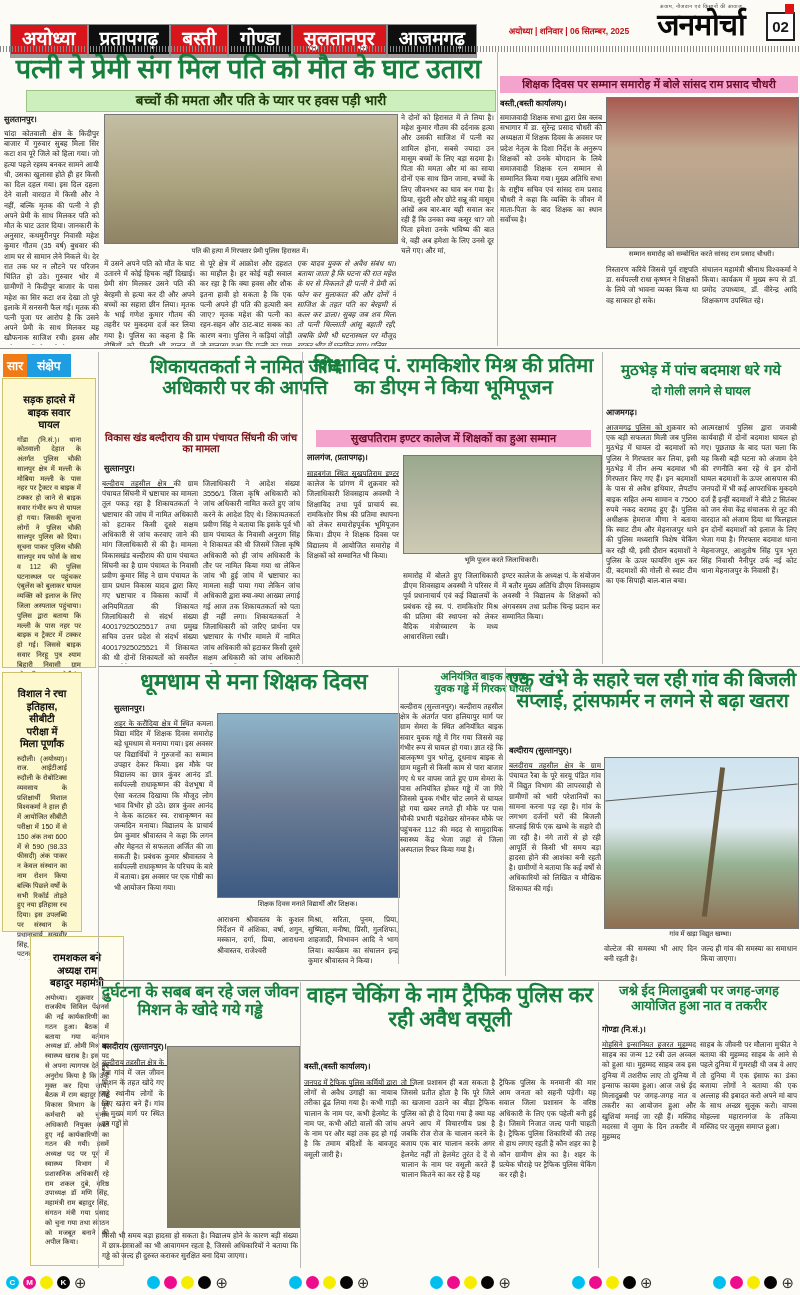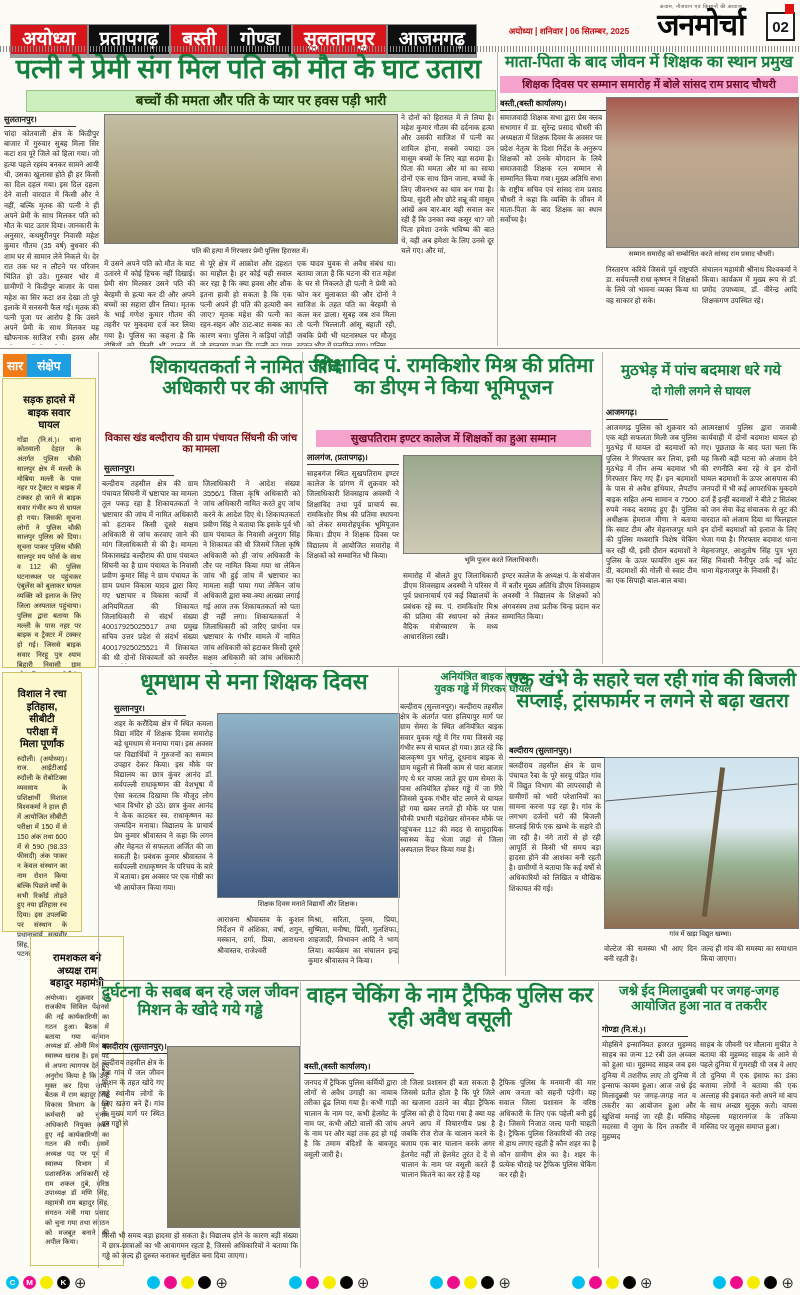--- a/index.html
+++ b/index.html
@@ -18,21 +18,21 @@
   .pagebox{position:absolute;left:766px;top:12px;width:25px;height:25px;border:2px solid #222;
         background:#fff;font-size:15px;font-weight:bold;text-align:center;line-height:25px;}
   .flag{position:absolute;top:-10px;right:-1px;width:9px;height:10px;background:#e01212;}
   .tickstrip{position:absolute;left:0;top:46px;width:800px;height:6px;
         background:repeating-linear-gradient(90deg,#8a8a8a 0 1px,transparent 1px 3px);}
   
   .hl{position:absolute;font-weight:900;color:#15803d;text-align:center;line-height:1.12;}
   .nowrap{white-space:nowrap;overflow:hidden;}
   .col{position:absolute;font-size:7.2px;line-height:1.42;text-align:justify;color:#1b1b1b;overflow:hidden;}
   .byline{position:absolute;font-size:8px;font-weight:bold;border-bottom:1px solid #333;
-        padding-bottom:2px;white-space:nowrap;overflow:hidden;}
+        padding-bottom:14px;white-space:nowrap;overflow:hidden;}
   .cap{position:absolute;font-size:6.8px;text-align:center;color:#222;overflow:hidden;white-space:nowrap;}
   .photo{position:absolute;border:1px solid #777;overflow:hidden;}
   .hrule{position:absolute;height:1px;background:#8f8f8f;}
   .vr{position:absolute;width:1px;background:#b8b8b8;}
   .greenbar{position:absolute;background:#cdeebd;border:1px solid #9cc487;color:#1c3a02;
         font-weight:800;text-align:center;overflow:hidden;white-space:nowrap;}
   .pinkbar{position:absolute;background:#f3a3cc;color:#6d0b24;font-weight:800;text-align:center;
         overflow:hidden;white-space:nowrap;}
   .maroon{color:#7c1216;}
   
@@ -86,24 +86,23 @@
   <div class="tickstrip"></div>
 
   <div class="hl nowrap" style="left:0;top:54px;width:497px;font-size:27px;">पत्नी ने प्रेमी संग मिल पति को मौत के घाट उतारा</div>
   <div class="greenbar" style="left:26px;top:90px;width:468px;height:20px;font-size:13.5px;line-height:20px;">बच्चों की ममता और पति के प्यार पर हवस पड़ी भारी</div>
   <div class="byline" style="left:4px;top:113px;width:72px;">सुलतानपुर।</div>
   <div class="photo ph-police" style="left:104px;top:114px;width:292px;height:128px;"></div>
   <div class="cap" style="left:104px;top:246px;width:292px;">पति की हत्या में गिरफ्तार प्रेमी पुलिस हिरासत में।</div>
   <div class="col" style="left:4px;top:129px;width:95px;height:216px;">चांदा कोतवाली क्षेत्र के किदीपुर बाजार में गुरुवार सुबह मिला सिर कटा शव पूरे जिले को हिला गया। जो हत्या पहले रहस्य बनकर सामने आयी थी, उसका खुलासा होते ही हर किसी का दिल दहल गया। इस दिल दहला देने वाली वारदात में किसी और ने नहीं, बल्कि मृतक की पत्नी ने ही अपने प्रेमी के साथ मिलकर पति को मौत के घाट उतार दिया। जानकारी के अनुसार, कथमुरीनपुर निवासी महेश कुमार गौतम (35 वर्ष) बुधवार की शाम घर से सामान लेने निकले थे। देर रात तक घर न लौटने पर परिजन चिंतित हो उठे। गुरुवार भोर में ग्रामीणों ने किदीपुर बाजार के पास महेश का सिर कटा शव देखा तो पूरे इलाके में सनसनी फैल गई। मृतक की पत्नी पूजा पर आरोप है कि उसने अपने प्रेमी के साथ मिलकर यह खौफनाक साजिश रची। हवस और अवैध संबंधों की अंधी दौड़</div>
   <div class="col" style="left:104px;top:259px;width:91px;height:87px;">में उसने अपने पति को मौत के घाट उतारने में कोई हिचक नहीं दिखाई। प्रेमी संग मिलकर उसने पति की बेरहमी से हत्या कर दी और अपने बच्चों का सहारा छीन लिया। मृतक के भाई गणेश कुमार गौतम की तहरीर पर मुकदमा दर्ज कर लिया गया है। पुलिस का कहना है कि दोषियों को किसी भी हालत में बख्शा नहीं जाएगा। इस घटना</div>
   <div class="col" style="left:200px;top:259px;width:92px;height:87px;">से पूरे क्षेत्र में आक्रोश और दहशत का माहौल है। हर कोई यही सवाल कर रहा है कि क्या हवस और शौक इतना हावी हो सकता है कि एक पत्नी अपने ही पति की हत्यारी बन जाए? मृतक महेश की पत्नी का रहन-सहन और ठाट-बाट सबक का कारण बना। पुलिस ने कड़ियां जोड़ीं तो खुलासा हुआ कि पत्नी का पास ही किराना की दुकान चलाने वाले</div>
-  <div class="col" style="left:297px;top:259px;width:99px;height:87px;">एक यादव युवक से अवैध संबंध था। बताया जाता है कि घटना की रात महेश के घर से निकलते ही पत्नी ने प्रेमी को फोन कर मुलाकात की और दोनों ने साजिश के तहत पति का बेरहमी से कत्ल कर डाला। सुबह जब शव मिला तो पत्नी चिल्लाती आंसू बहाती रही, जबकि प्रेमी भी घटनास्थल पर मौजूद रहकर भीड़ में घुलमिल गया। पुलिस</div>
+  <div class="col" style="left:297px;top:259px;width:99px;height:87px;font-style:italic;">एक यादव युवक से अवैध संबंध था। बताया जाता है कि घटना की रात महेश के घर से निकलते ही पत्नी ने प्रेमी को फोन कर मुलाकात की और दोनों ने साजिश के तहत पति का बेरहमी से कत्ल कर डाला। सुबह जब शव मिला तो पत्नी चिल्लाती आंसू बहाती रही, जबकि प्रेमी भी घटनास्थल पर मौजूद रहकर भीड़ में घुलमिल गया। पुलिस</div>
   <div class="col" style="left:401px;top:113px;width:93px;height:233px;">ने दोनों को हिरासत में ले लिया है। महेश कुमार गौतम की दर्दनाक हत्या और उसकी साजिश में पत्नी का शामिल होना, सबसे ज्यादा उन मासूम बच्चों के लिए बड़ा सदमा है। पिता की ममता और मां का साया दोनों एक साथ छिन जाना, बच्चों के लिए जीवनभर का घाव बन गया है। प्रिया, सुंदरी और छोटे सन्नू की मासूम आंखें अब बार-बार यही सवाल कर रही हैं कि उनका क्या कसूर था? जो पिता हमेशा उनके भविष्य की बात थे, वही अब हमेशा के लिए उनसे दूर चले गए। और मां,</div>
 
-  <div class="hl nowrap" style="left:500px;top:53px;width:298px;font-size:16px;">माता-पिता के बाद जीवन में शिक्षक का स्थान प्रमुख</div>
   <div class="pinkbar" style="left:500px;top:76px;width:298px;height:17px;font-size:11px;line-height:17px;">शिक्षक दिवस पर सम्मान समारोह में बोले सांसद राम प्रसाद चौधरी</div>
   <div class="byline" style="left:500px;top:97px;width:110px;">बस्ती,(बस्ती कार्यालय)।</div>
   <div class="col" style="left:500px;top:113px;width:102px;height:233px;">समाजवादी शिक्षक सभा द्वारा प्रेस क्लब सभागार में डा. सुरेन्द्र प्रसाद चौधरी की अध्यक्षता में शिक्षक दिवस के अवसर पर प्रदेश नेतृत्व के दिशा निर्देश के अनुरूप शिक्षकों को उनके योगदान के लिये समाजवादी शिक्षक रत्न सम्मान से सम्मानित किया गया। मुख्य अतिथि सभा के राष्ट्रीय सचिव एवं सांसद राम प्रसाद चौधरी ने कहा कि व्यक्ति के जीवन में माता-पिता के बाद शिक्षक का स्थान सर्वोच्च है।</div>
   <div class="photo ph-sammaan" style="left:606px;top:97px;width:191px;height:149px;"></div>
   <div class="cap" style="left:606px;top:249px;width:191px;">सम्मान समारोह को सम्बोधित करते सांसद राम प्रसाद चौधरी।</div>
   <div class="col" style="left:606px;top:265px;width:92px;height:81px;">निस्तारण करिये जिससे पूर्व राष्ट्रपति डा. सर्वपल्ली राधा कृष्णन ने शिक्षकों के लिये जो भावना व्यक्त किया था वह साकार हो सके।</div>
   <div class="col" style="left:702px;top:265px;width:95px;height:81px;">संचालन महामंत्री श्रीनाथ विश्वकर्मा ने किया। कार्यक्रम में मुख्य रूप से डॉ. प्रमोद उपाध्याय, डॉ. वीरेन्द्र आदि शिक्षकगण उपस्थित रहे।</div>
 
   <div class="hrule" style="left:0;top:348px;width:800px;"></div>
 

